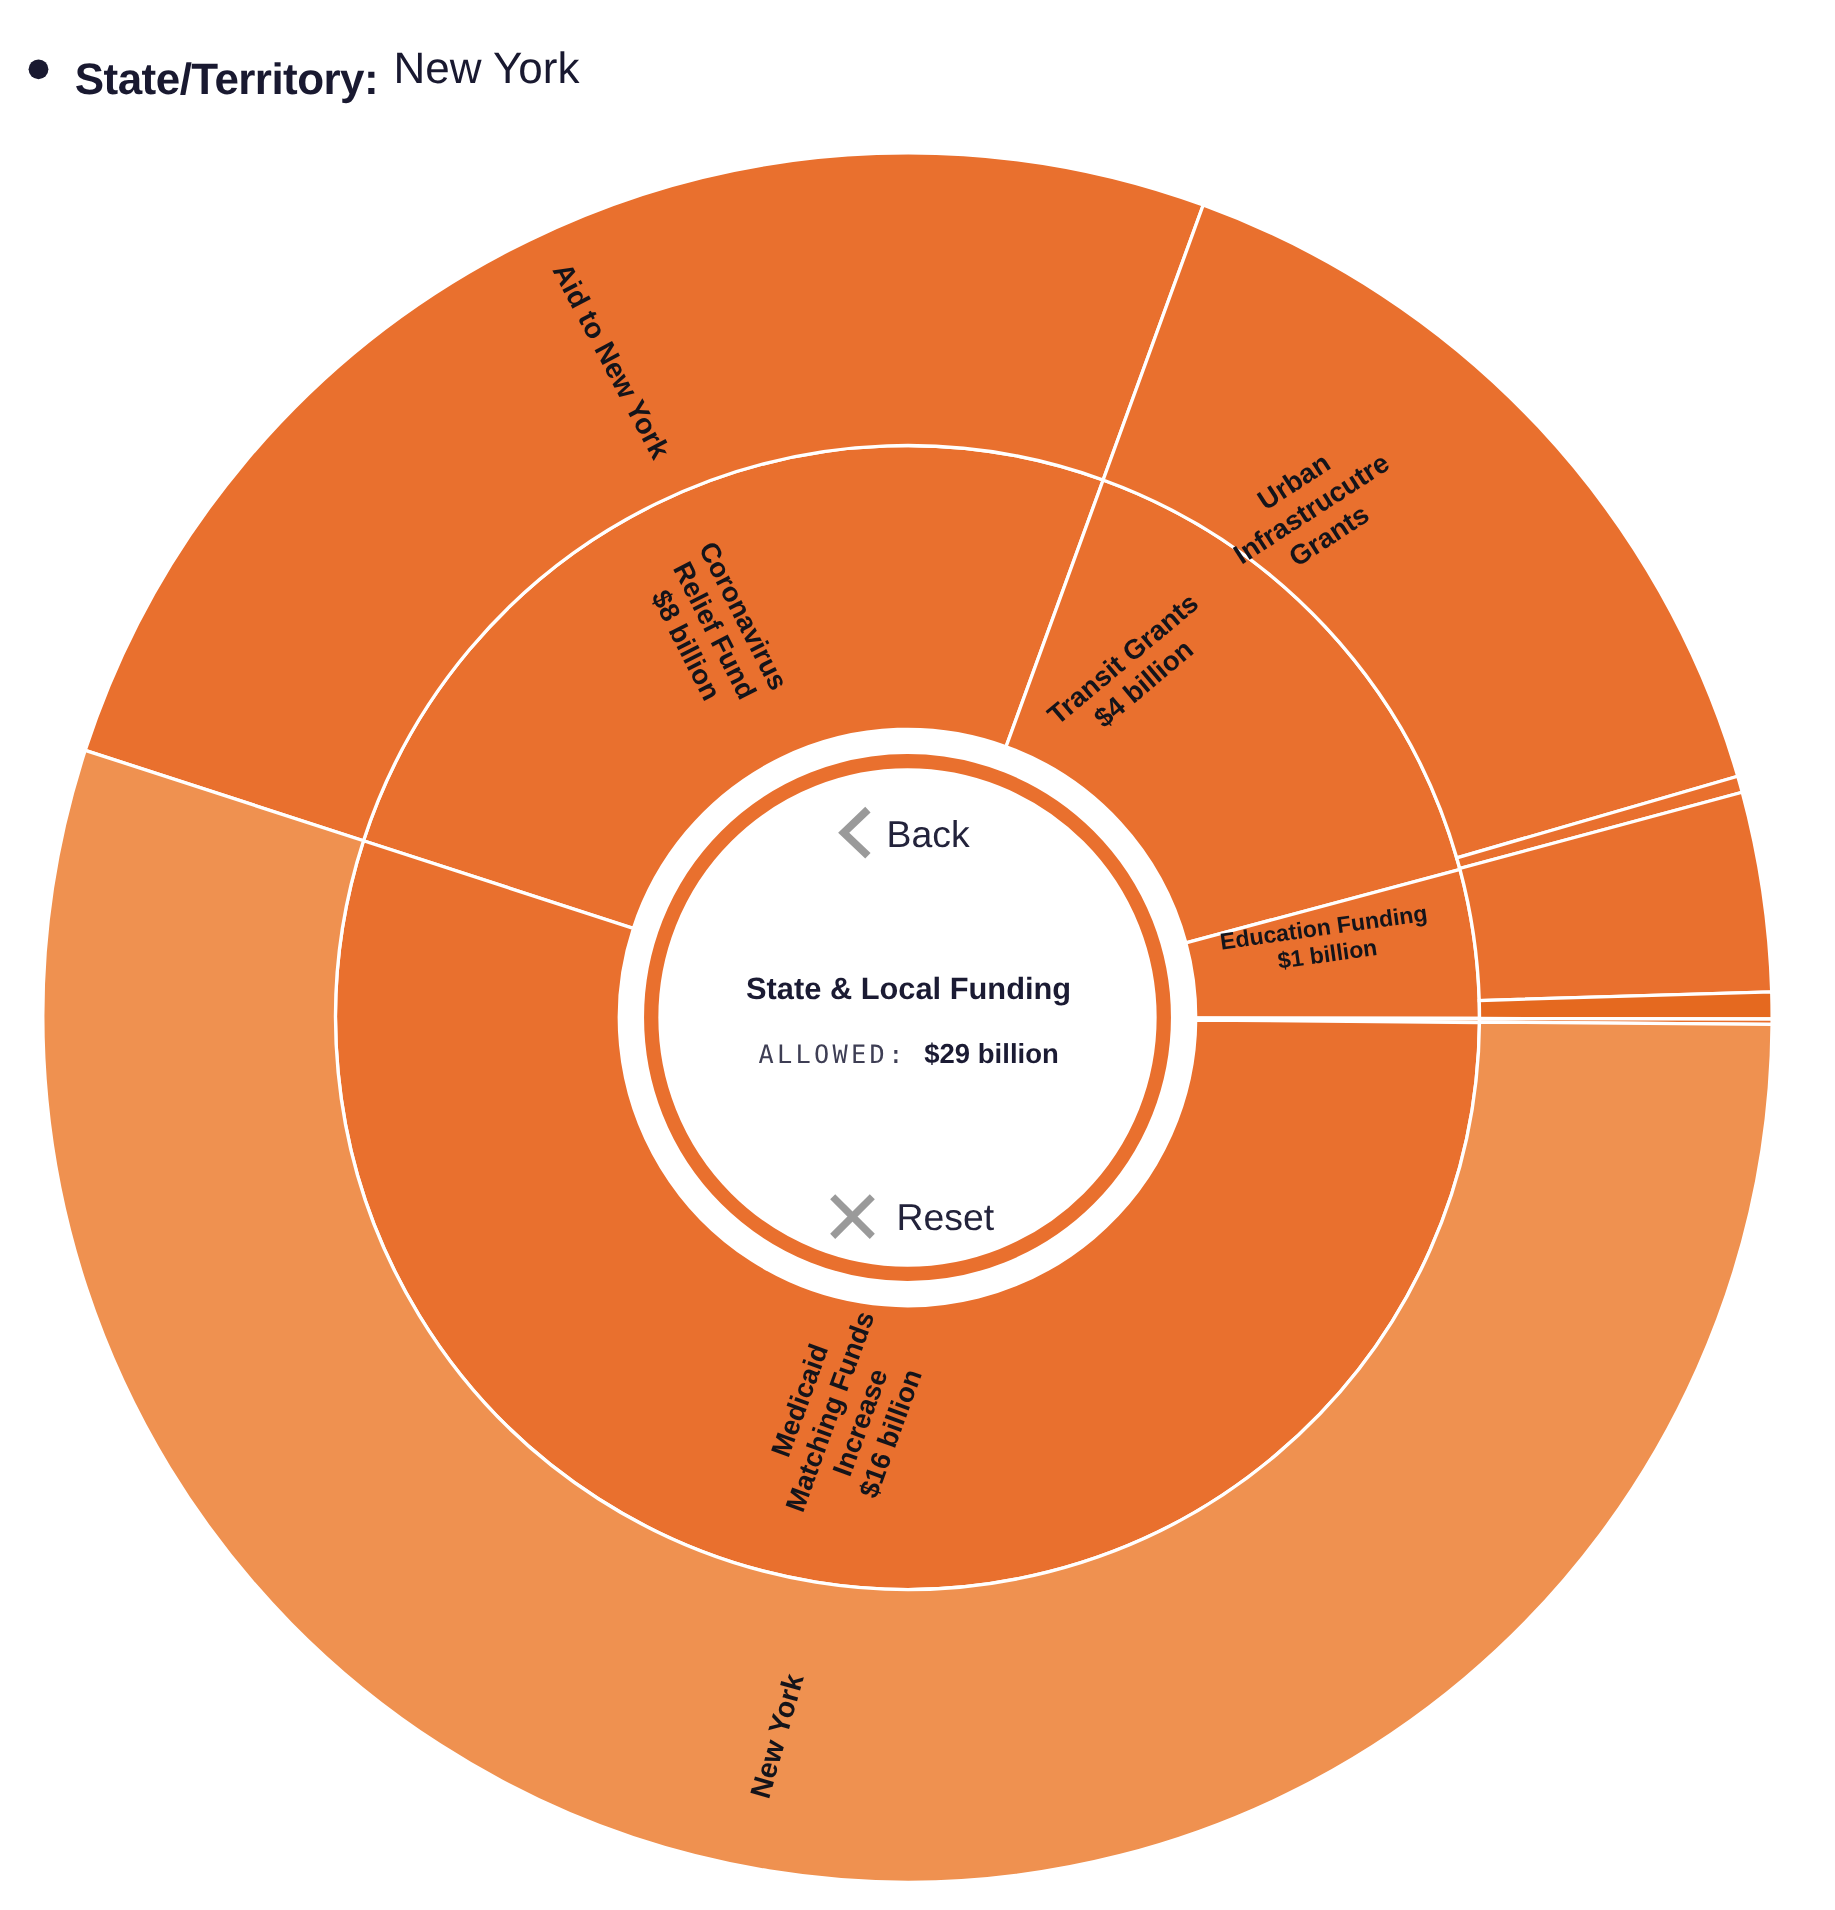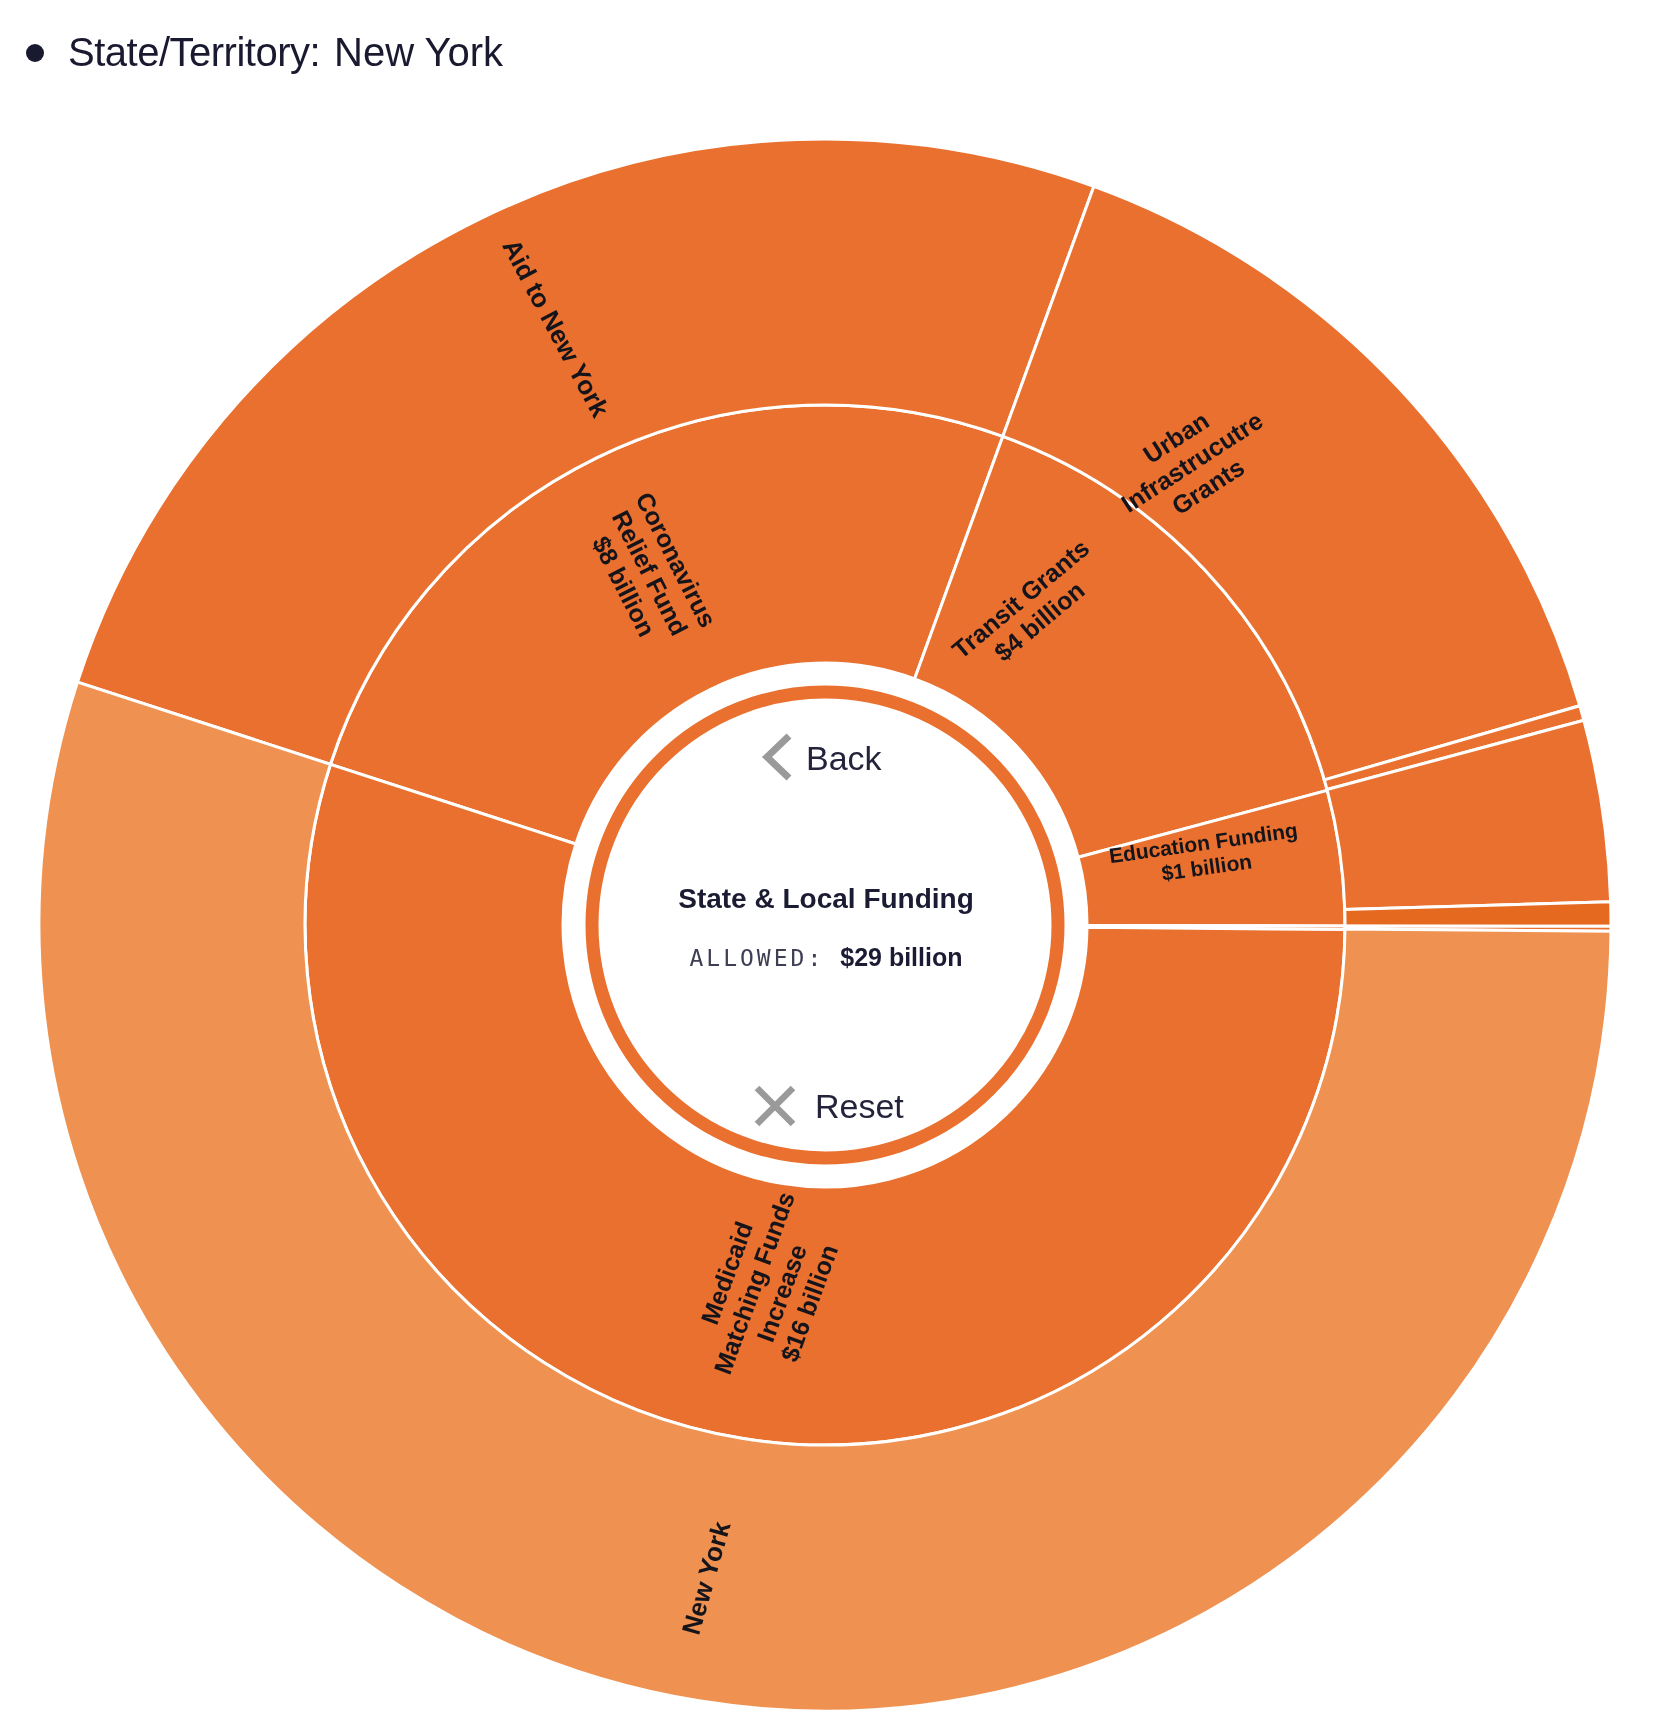--- a/index.html
+++ b/index.html
@@ -8,21 +8,21 @@
     font-family:"Liberation Sans", sans-serif;overflow:hidden;
   }
   .header{
     position:absolute;top:30px;left:26px;display:flex;align-items:center;
     font-size:40px;color:#191930;z-index:2;
   }
   .bullet{
     width:18px;height:18px;border-radius:50%;background:#191930;
     margin-right:24px;flex:0 0 auto;
   }
-  .h-label{font-weight:400;margin-right:14px;letter-spacing:-0.5px;}
+  .h-label{font-weight:700;margin-right:14px;letter-spacing:-0.5px;margin-top:20px;}
   .h-value{font-weight:400;}
   #chart-svg{position:absolute;left:0;top:0;width:1668px;height:1736px;}
   .seg{cursor:pointer;}
   .seg-label{pointer-events:none;font-weight:700;fill:#14141a;}
   .ctr-btn{cursor:pointer;}
   .ctr-btn text{fill:#23233b;font-size:34px;}
   .ctr-title{font-weight:700;font-size:28px;fill:#1b1b33;}
   .allowed-label{font-family:"DejaVu Sans Mono", monospace;font-size:23px;letter-spacing:3px;fill:#3e3e54;}
   .allowed-value{font-weight:700;font-size:25px;fill:#1b1b33;letter-spacing:0;}
 </style>

